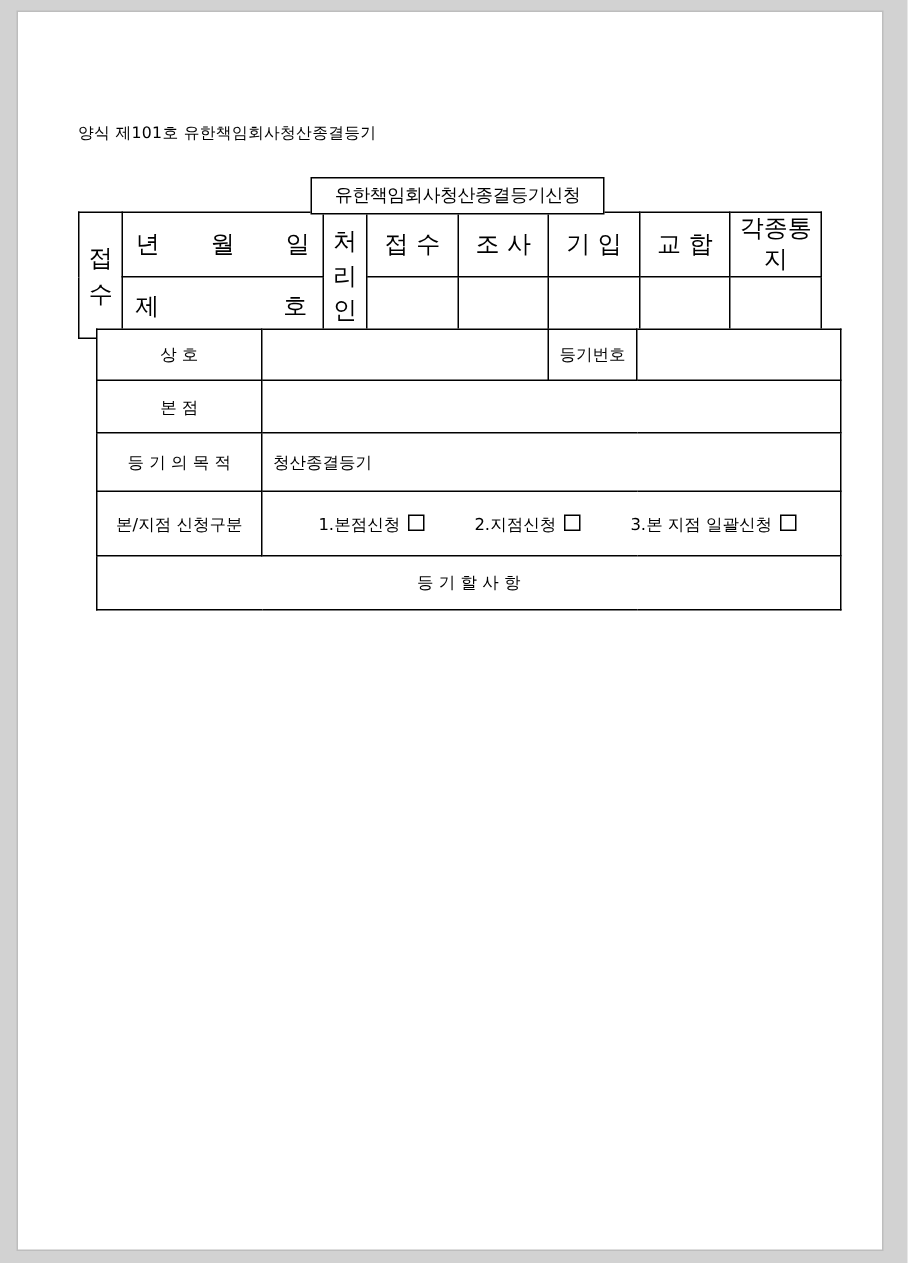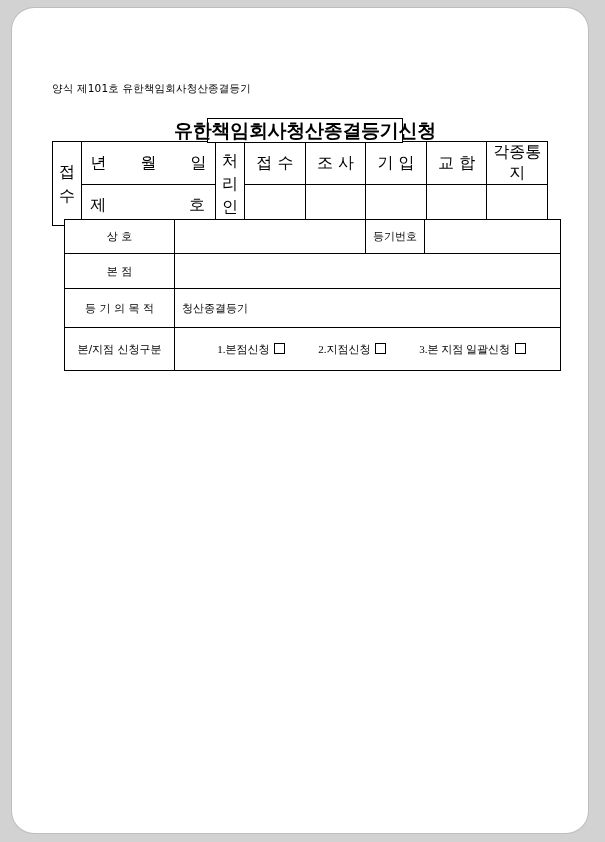--- a/index.html
+++ b/index.html
@@ -15,21 +15,20 @@
   }
 
   #page {
     position: absolute;
     left: 12px;
     top: 8px;
     width: 576px;
     height: 825px;
     background: #ffffff;
     box-shadow: 0 0 0 1px #bdbdbd;
-    border-radius: 22px;
   }
 
   
   .form-code {
     position: absolute;
     left: 40px;
     top: 74px;
     font-size: 10.5px;
     color: #000;
     letter-spacing: 0.2px;
@@ -44,22 +43,22 @@
     width: 194px;
     height: 23px;
     border: 1.6px solid #000;
     background: #fff;
     z-index: 5;
     display: flex;
     align-items: center;
     justify-content: center;
   }
   .title-box span {
-    font-size: 19px;
-    font-weight: bold;
+    font-size: 12px;
+    font-weight: normal;
     letter-spacing: -0.3px;
     white-space: nowrap;
   }
 
   
   .tbl {
     position: absolute;
     border-collapse: collapse;
     table-layout: fixed;
     background: #fff;
@@ -115,21 +114,20 @@
   .two-line {
     line-height: 1.55;
     white-space: pre-line;
     font-size: 10.5px;
   }
   .opts {
     text-align: center;
     padding-left: 8px !important;
     font-size: 11px;
     white-space: nowrap;
-    font-family: Liberation Serif, serif;
   }
   .opt {
     display: inline-block;
   }
   .opt + .opt { margin-left: 30px; }
   .chk {
     display: inline-block;
     width: 9px;
     height: 9px;
     border: 1.3px solid #000;
@@ -221,18 +219,21 @@
 
     <tr>
       <td class="lbl" style="height:42px">본/지점 신청구분</td>
       <td class="opts" colspan="3">
         <span class="opt"><span>1.</span><span>본점신청</span><span class="chk"></span></span>
         <span class="opt"><span>2.</span><span>지점신청</span><span class="chk"></span></span>
         <span class="opt"><span>3.</span><span>본 지점  일괄신청</span><span class="chk"></span></span>
       </td>
     </tr>
 
+    <tr>
+      <td class="section-head" colspan="4" style="height:35px">등      기      할      사      항</td>
+    </tr>
 
 
   </tbody>
     </table>
 
 </div>
 
 </body></html>

